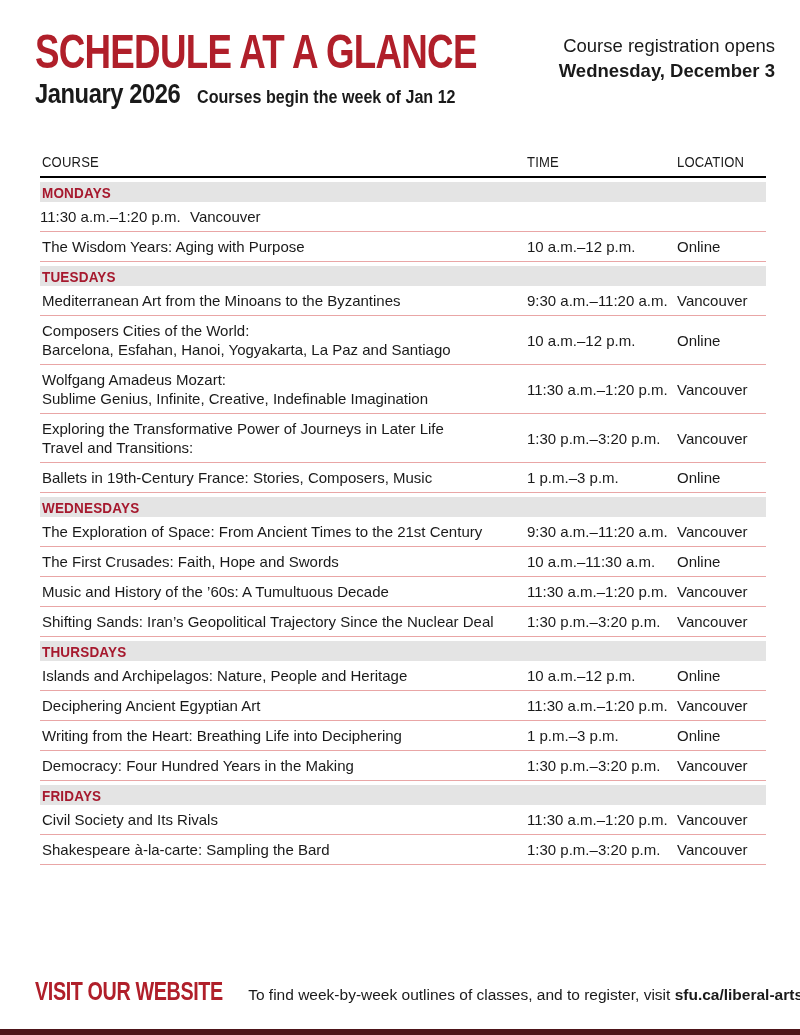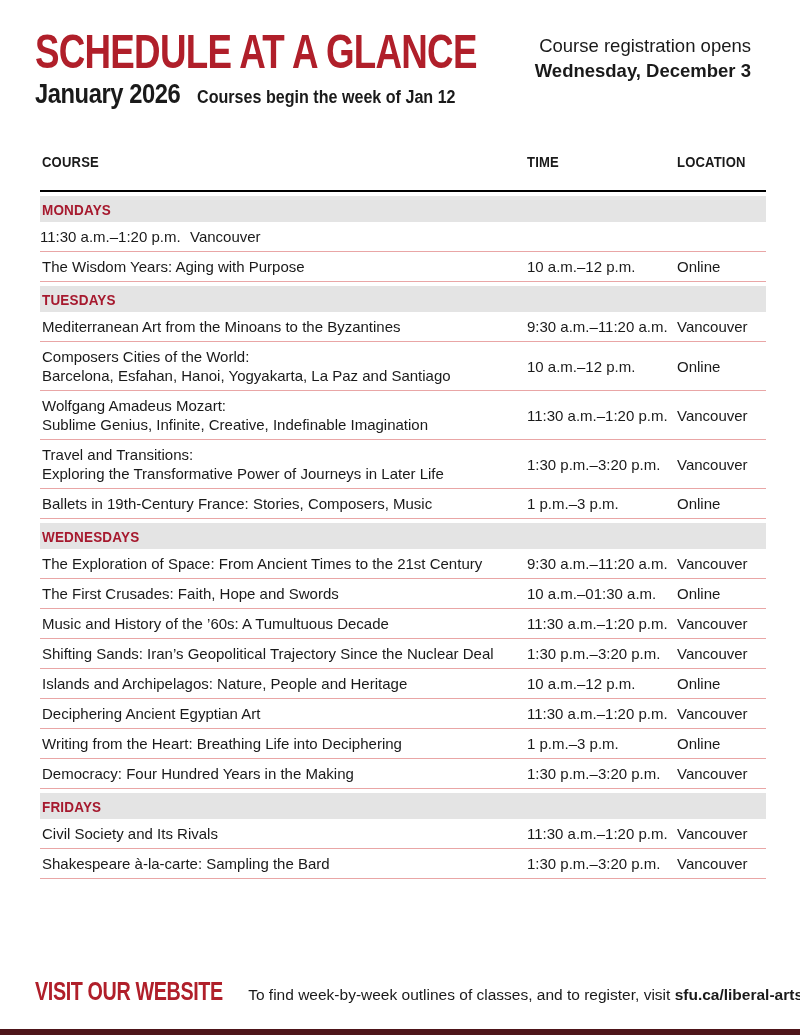--- a/index.html
+++ b/index.html
@@ -52,50 +52,50 @@
     font-size: 17.5px;
     font-weight: bold;
     transform: scaleX(0.92);
     transform-origin: left bottom;
     margin-left: -8px;
     vertical-align: baseline;
   }
   .reg-notice {
     position: absolute;
     top: 33px;
-    right: 49px;
+    right: 25px;
     text-align: right;
     font-size: 18.5px;
     line-height: 25px;
     white-space: nowrap;
   }
   .reg-line2 { font-weight: bold; }
   
   .schedule-table { margin: 44px 34px 0 40px; }
   .thead {
     display: flex;
     align-items: flex-end;
     border-bottom: 2.5px solid #000;
-    padding-bottom: 20px;
-    font-weight: bold;
+    padding-bottom: 6px;
+    font-weight: normal;
     font-size: 14.5px;
     letter-spacing: 0.2px;
   }
   .thead > div > span {
     display: inline-block;
     transform: scaleX(0.9);
     transform-origin: left center;
     white-space: nowrap;
   }
   .cell-course { flex: 0 0 487px; padding-left: 2px; }
   .cell-time   { flex: 0 0 150px; }
   .cell-loc    { flex: 1 1 auto; }
   .day-row {
     margin-top: 4px;
-    height: 26px;
+    height: 20px;
     background: var(--band_gray);
     display: flex;
     align-items: center;
     padding-left: 2px;
   }
   .day-row > span {
     display: inline-block;
     font-weight: bold;
     font-size: 15px;
     color: var(--day_red);
@@ -207,22 +207,22 @@
         <div class="course-row">
           <div class="cell-course">
             <div class="course-line">Wolfgang Amadeus Mozart:</div>
             <div class="course-line">Sublime Genius, Infinite, Creative, Indefinable Imagination</div>
           </div>
           <div class="cell-time time-cell">11:30 a.m.–1:20 p.m.</div>
           <div class="cell-loc loc-cell">Vancouver</div>
         </div>
         <div class="course-row">
           <div class="cell-course">
+            <div class="course-line">Exploring the Transformative Power of Journeys in Later Life</div>
             <div class="course-line">Travel and Transitions:</div>
-            <div class="course-line">Exploring the Transformative Power of Journeys in Later Life</div>
           </div>
           <div class="cell-time time-cell">1:30 p.m.–3:20 p.m.</div>
           <div class="cell-loc loc-cell">Vancouver</div>
         </div>
         <div class="course-row">
           <div class="cell-course">
             <div class="course-line">Ballets in 19th-Century France: Stories, Composers, Music</div>
           </div>
           <div class="cell-time time-cell">1 p.m.–3 p.m.</div>
           <div class="cell-loc loc-cell">Online</div>
@@ -234,36 +234,39 @@
           <div class="cell-course">
             <div class="course-line">The Exploration of Space: From Ancient Times to the 21st Century</div>
           </div>
           <div class="cell-time time-cell">9:30 a.m.–11:20 a.m.</div>
           <div class="cell-loc loc-cell">Vancouver</div>
         </div>
         <div class="course-row">
           <div class="cell-course">
             <div class="course-line">The First Crusades: Faith, Hope and Swords</div>
           </div>
-          <div class="cell-time time-cell">10 a.m.–01:30 a.m.</div>
+          <div class="cell-time time-cell">10 a.m.–11:30 a.m.</div>
           <div class="cell-loc loc-cell">Online</div>
         </div>
         <div class="course-row">
           <div class="cell-course">
             <div class="course-line">Music and History of the ’60s: A Tumultuous Decade</div>
           </div>
           <div class="cell-time time-cell">11:30 a.m.–1:20 p.m.</div>
           <div class="cell-loc loc-cell">Vancouver</div>
         </div>
         <div class="course-row">
           <div class="cell-course">
             <div class="course-line">Shifting Sands: Iran’s Geopolitical Trajectory Since the Nuclear Deal</div>
           </div>
           <div class="cell-time time-cell">1:30 p.m.–3:20 p.m.</div>
           <div class="cell-loc loc-cell">Vancouver</div>
+        </div>
+        <div class="day-row">
+          <span>THURSDAYS</span>
         </div>
         <div class="course-row">
           <div class="cell-course">
             <div class="course-line">Islands and Archipelagos: Nature, People and Heritage</div>
           </div>
           <div class="cell-time time-cell">10 a.m.–12 p.m.</div>
           <div class="cell-loc loc-cell">Online</div>
         </div>
         <div class="course-row">
           <div class="cell-course">

